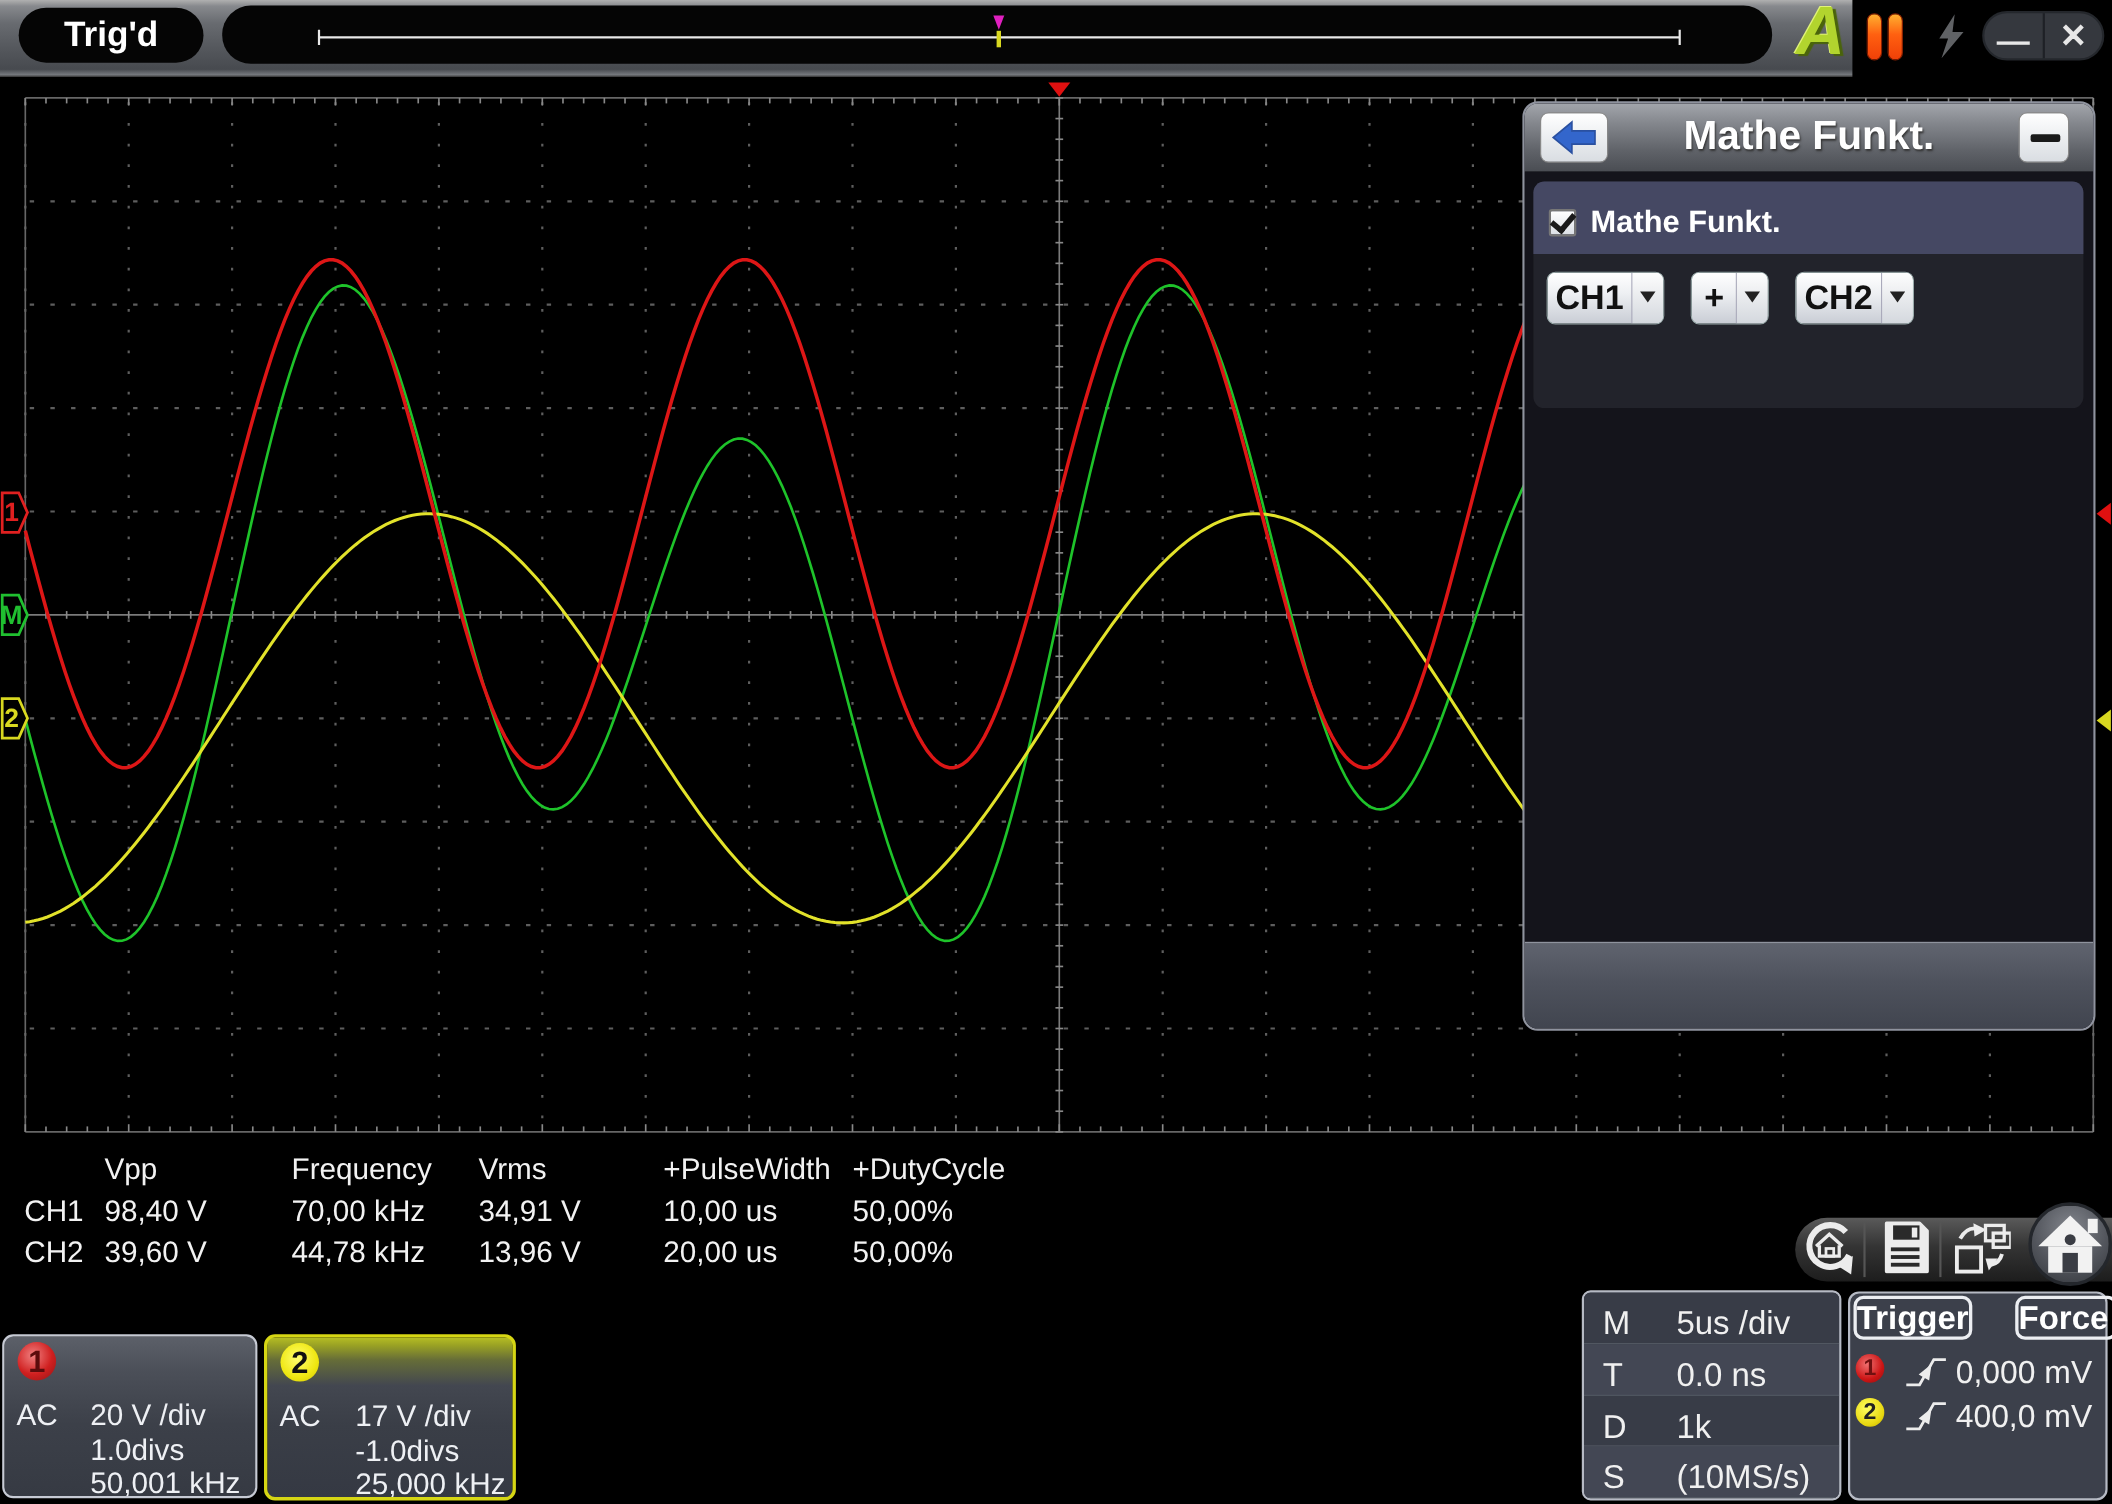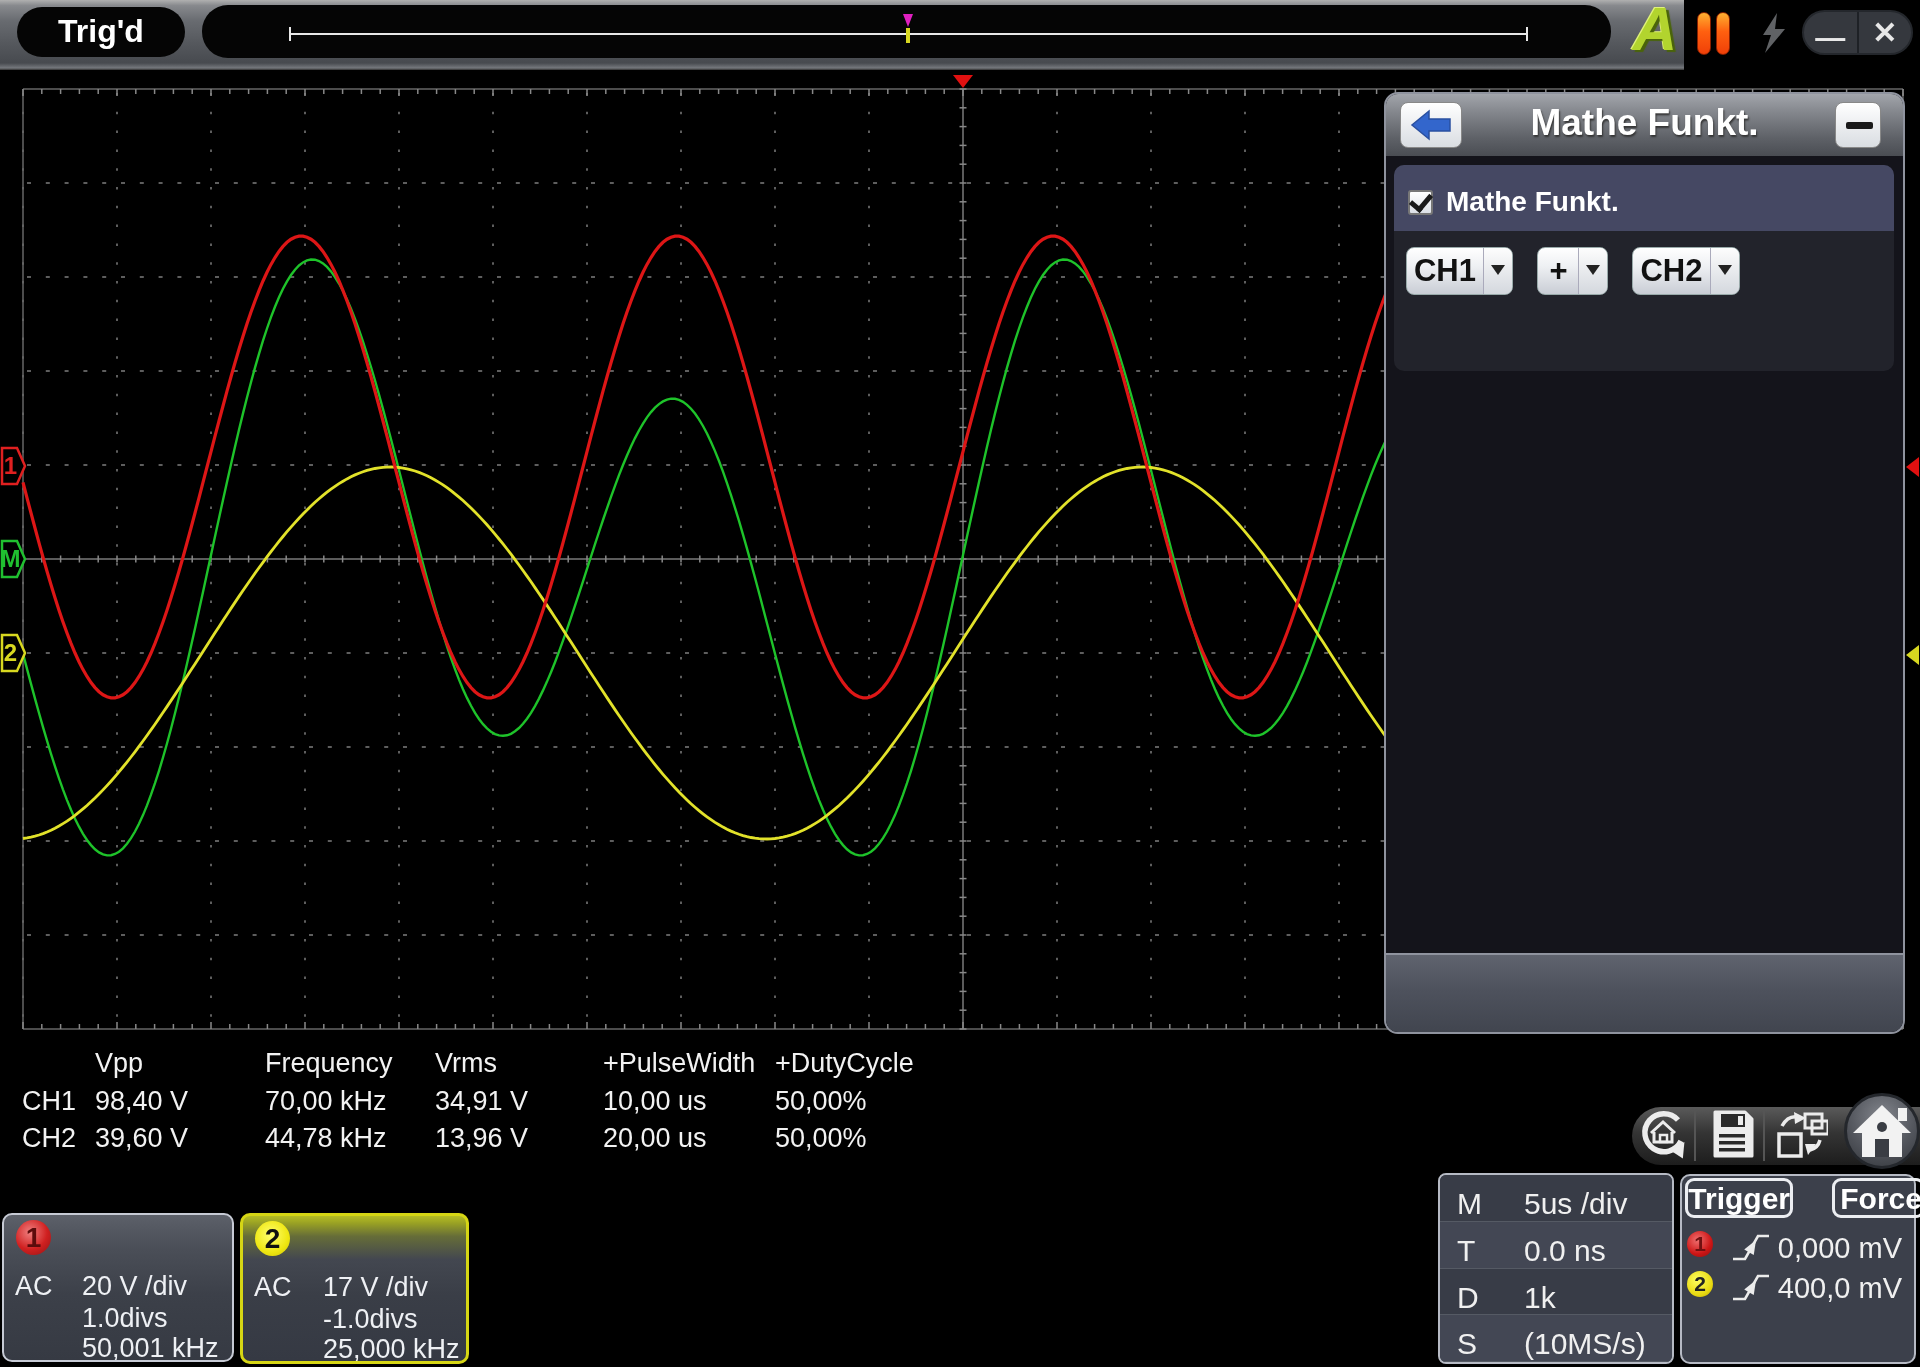--- a/index.html
+++ b/index.html
@@ -19,21 +19,21 @@
 #pausebtn i:first-child{left:0}#pausebtn i:last-child{left:19px}
 #bolt{position:absolute;left:1757px;top:11px}
 #winctl{position:absolute;left:1802px;top:10px;width:111px;height:45px;border-radius:23px;background:#35383e;
  border:2px solid #24272c;display:flex}
 .wseg{flex:1;display:flex;align-items:center;justify-content:center;color:#e8e8e8}
 .wsep{width:2px;background:#1e2126}
 #ming{font-size:30px;font-weight:bold;margin-top:10px}
 #xg{font-size:30px;font-weight:bold}
 
 
-#mpanelbig{position:absolute;left:1384px;top:92px;width:521px;height:942px;border-radius:14px;
+#mpanelbig{position:absolute;left:1384px;top:92px;width:521px;height:845px;border-radius:14px;
  border:2px solid #8f939e;background:#14141b;overflow:hidden}
 #mhead{position:absolute;left:0;top:0;width:100%;height:62px;
  background:linear-gradient(#a2a5ab 0%,#83868c 30%,#5f6268 70%,#4a4d53 100%)}
 #mtitle{position:absolute;left:0;right:0;top:8px;text-align:center;color:#fff;font-size:37px;font-weight:bold;
  text-shadow:1px 2px 2px #333}
 
 #backbtn{position:absolute;left:14px;top:8px;width:62px;height:46px;border-radius:8px;
  background:linear-gradient(#ffffff,#d9dde2);border:1px solid #888;display:flex;align-items:center;justify-content:center}
 #minbtn{position:absolute;right:22px;top:8px;width:46px;height:46px;border-radius:8px;
  background:linear-gradient(#ffffff,#d9dde2);border:1px solid #888}
@@ -77,21 +77,21 @@
  background:#3c404b;overflow:hidden}
 .mrow{position:relative;height:46.75px;border-bottom:1px solid #555a64;color:#f0f0f0;font-size:30px}
 .mrow:nth-child(odd){background:#383c47}
 .mrow:nth-child(even){background:#434754}
 .ml{position:absolute;left:17px;top:12px}
 .mv{position:absolute;left:84px;top:12px}
 
 #trigpanel{position:absolute;left:1680px;top:1174px;width:236px;height:190px;border-radius:10px;border:2px solid #b6bac4;
  background:#3c404b}
 .tbtn{position:absolute;top:2px;height:40px;border:3px solid #eceef2;border-radius:9px;color:#fff;
- font-size:30px;font-weight:bold;text-align:right;line-height:35px}
+ font-size:30px;font-weight:bold;text-align:left;line-height:35px}
 .tcirc{position:absolute;left:5px;width:26px;height:26px;border-radius:50%;text-align:center;
  line-height:26px;font-size:21px;font-weight:bold}
 .tedge{position:absolute;left:48px}
 .tval{position:absolute;right:12px;color:#f0f0f0;font-size:29px;white-space:nowrap}
 
 
 #iconbar{position:absolute;left:1632px;top:1107px;width:288px;height:58px;border-radius:29px 0 0 29px;
  background:linear-gradient(#5a5a5a,#343434 45%,#1d1d1d)}
 #iconbar::before{content:"";position:absolute;left:62px;top:4px;bottom:4px;width:2px;background:#555}
 #iconbar::after{content:"";position:absolute;left:131px;top:4px;bottom:4px;width:2px;background:#555}

